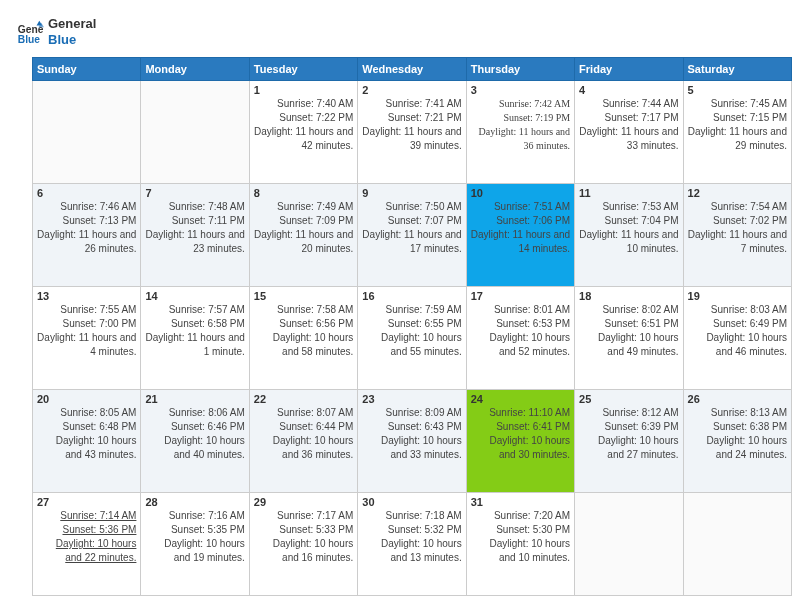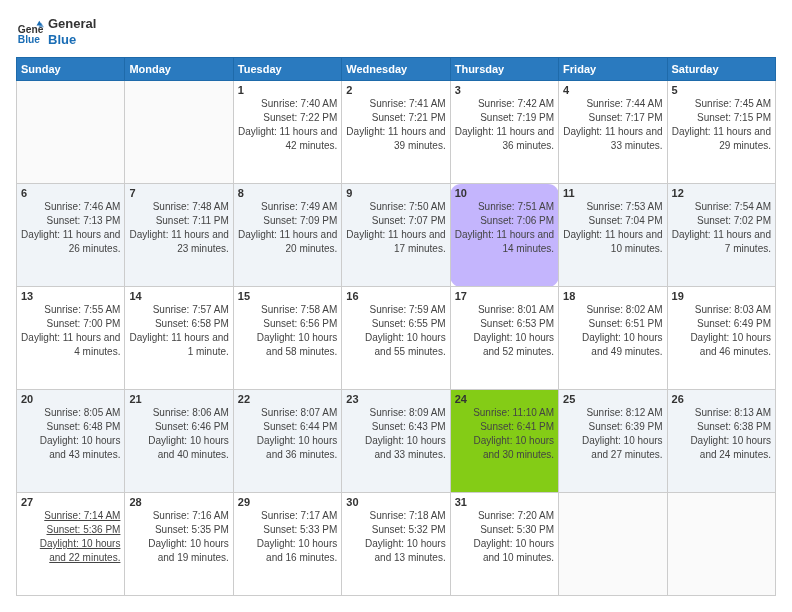--- a/index.html
+++ b/index.html
@@ -44,20 +44,21 @@
     .location {
       font-size: 14px;
       color: #555;
     }
     .calendar {
       flex: 1;
       border: 1px solid #ccc;
       border-collapse: collapse;
       width: 100%;
       table-layout: fixed;
+      margin-left: 16px;
     }
     .calendar th {
       background: #2a7abf;
       color: #fff;
       font-size: 11px;
       font-weight: bold;
       padding: 5px 4px;
       text-align: left;
       border: 1px solid #1e6aaa;
     }
@@ -140,21 +141,21 @@
 Daylight: 11 hours and 42 minutes.</div>
           </td>
           <td style="background: rgb(255, 255, 255);">
             <span class="day-num">2</span>
             <div class="day-info" style="white-space: pre-line;">Sunrise: 7:41 AM
 Sunset: 7:21 PM
 Daylight: 11 hours and 39 minutes.</div>
           </td>
           <td style="background: rgb(255, 255, 255);">
             <span class="day-num">3</span>
-            <div class="day-info" style="white-space: pre-line;">Sunrise: 7:42 AM
+            <div class="day-info" style="white-space: pre-line; font-family: Liberation Serif, serif;">Sunrise: 7:42 AM
 Sunset: 7:19 PM
 Daylight: 11 hours and 36 minutes.</div>
           </td>
           <td style="background: rgb(255, 255, 255);">
             <span class="day-num">4</span>
             <div class="day-info" style="white-space: pre-line;">Sunrise: 7:44 AM
 Sunset: 7:17 PM
 Daylight: 11 hours and 33 minutes.</div>
           </td>
           <td style="background: rgb(255, 255, 255);">
@@ -182,21 +183,21 @@
             <div class="day-info" style="white-space: pre-line;">Sunrise: 7:49 AM
 Sunset: 7:09 PM
 Daylight: 11 hours and 20 minutes.</div>
           </td>
           <td style="background: rgb(240, 244, 248);">
             <span class="day-num">9</span>
             <div class="day-info" style="white-space: pre-line;">Sunrise: 7:50 AM
 Sunset: 7:07 PM
 Daylight: 11 hours and 17 minutes.</div>
           </td>
-          <td style="background: #c4b5fd; border-radius: 11px;">
+          <td style="background: #0ea5e9;">
             <span class="day-num">10</span>
             <div class="day-info" style="white-space: pre-line;">Sunrise: 7:51 AM
 Sunset: 7:06 PM
 Daylight: 11 hours and 14 minutes.</div>
           </td>
           <td style="background: rgb(240, 244, 248);">
             <span class="day-num">11</span>
             <div class="day-info" style="white-space: pre-line;">Sunrise: 7:53 AM
 Sunset: 7:04 PM
 Daylight: 11 hours and 10 minutes.</div>

